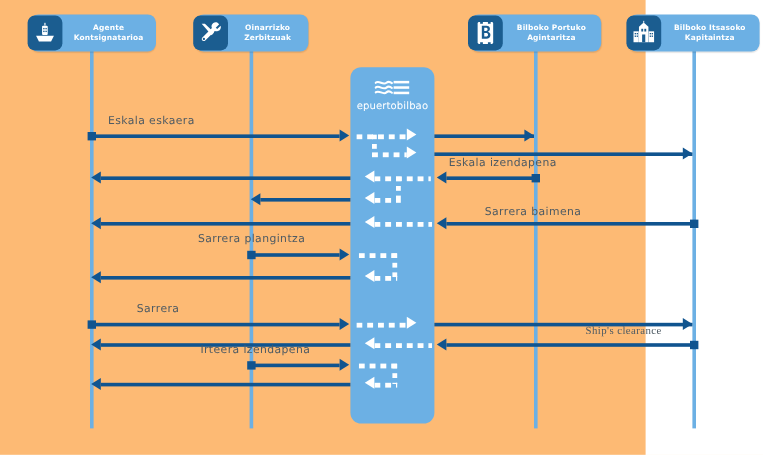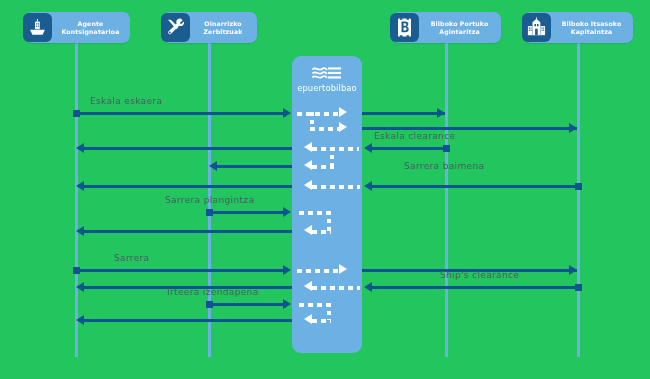--- a/index.html
+++ b/index.html
@@ -1,20 +1,20 @@
 <!DOCTYPE html>
 <html><head>
 <meta charset="utf-8">
 <style>
   html,body{margin:0;padding:0;background:#ffffff;}
   body{
     font-family:"DejaVu Sans","Liberation Sans",sans-serif;
     width:650px;height:379px;overflow:hidden;position:relative;
   }
-  #stage{position:relative;width:650px;height:379px;background:#22c55e;}
+  #stage{position:relative;width:538px;height:379px;background:#fdba74;}
 
   
   .actor{
     position:absolute;height:31px;border-radius:7px;
     background:#6cb0e4;display:flex;align-items:center;
     box-shadow:0 1px 1px rgba(0,0,0,.10);
   }
   .actor .badge{
     width:29px;height:29px;margin-left:1px;border-radius:6px;
     background:#1b5d90;display:flex;align-items:center;justify-content:center;
@@ -165,38 +165,38 @@
 
   <div class="msgline" style="left:362px;top:112px;width:83px;"></div>
   <div class="arrowhead arrow-r" style="left:437px;top:108px;"></div>
 
   <div class="msgline" style="left:362px;top:127px;width:215px;"></div>
   <div class="arrowhead arrow-r" style="left:569px;top:123px;"></div>
 
   <div class="srcdot" style="left:443px;top:145px;"></div>
   <div class="msgline" style="left:372px;top:147px;width:74px;"></div>
   <div class="arrowhead arrow-l" style="left:364px;top:143px;"></div>
-  <div class="msglabel" style="left:374px;top:131px;">Eskala clearance</div>
+  <div class="msglabel" style="left:374px;top:131px;">Eskala izendapena</div>
 
   <div class="wdash-h" style="left:312px;top:146.5px;width:47px;"></div>
   <div class="wdash-v" style="left:330px;top:147px;width:4px;height:18px;"></div>
   <div class="wdash-h" style="left:312px;top:164.5px;width:22px;"></div>
   <div class="whead whead-l" style="left:304px;top:142px;"></div>
   <div class="whead whead-l" style="left:304px;top:160px;"></div>
 
   <div class="msgline" style="left:84px;top:147px;width:208px;"></div>
   <div class="arrowhead arrow-l" style="left:76px;top:143px;"></div>
 
   <div class="msgline" style="left:217px;top:165px;width:75px;"></div>
   <div class="arrowhead arrow-l" style="left:209px;top:161px;"></div>
 
   <div class="srcdot" style="left:575px;top:183px;"></div>
   <div class="msgline" style="left:372px;top:185px;width:206px;"></div>
   <div class="arrowhead arrow-l" style="left:364px;top:181px;"></div>
-  <div class="msglabel" style="left:404px;top:161px;">Sarrera baimena</div>
+  <div class="msglabel" style="left:404px;top:172px;">Sarrera baimena</div>
 
   <div class="wdash-h" style="left:312px;top:184.5px;width:48px;"></div>
   <div class="whead whead-l" style="left:304px;top:180px;"></div>
 
   <div class="msgline" style="left:84px;top:185px;width:208px;"></div>
   <div class="arrowhead arrow-l" style="left:76px;top:181px;"></div>
 
   <div class="srcdot" style="left:206px;top:209px;"></div>
   <div class="msgline" style="left:209px;top:211px;width:74px;"></div>
   <div class="arrowhead arrow-r" style="left:283px;top:207px;"></div>
@@ -217,21 +217,21 @@
 
   <div class="wdash-h" style="left:297px;top:268.5px;width:42px;"></div>
   <div class="whead whead-r" style="left:339px;top:264px;"></div>
 
   <div class="msgline" style="left:362px;top:269px;width:215px;"></div>
   <div class="arrowhead arrow-r" style="left:569px;top:265px;"></div>
 
   <div class="srcdot" style="left:575px;top:284px;"></div>
   <div class="msgline" style="left:372px;top:286px;width:206px;"></div>
   <div class="arrowhead arrow-l" style="left:364px;top:282px;"></div>
-  <div class="msglabel" style="left:440px;top:270px;">Ship's clearance</div>
+  <div class="msglabel" style="left:488px;top:270px;font-family:Liberation Serif, serif;">Ship's clearance</div>
 
   <div class="wdash-h" style="left:312px;top:285.5px;width:48px;"></div>
   <div class="whead whead-l" style="left:304px;top:281px;"></div>
 
   <div class="msgline" style="left:84px;top:286px;width:208px;"></div>
   <div class="arrowhead arrow-l" style="left:76px;top:282px;"></div>
 
   <div class="srcdot" style="left:206px;top:301px;"></div>
   <div class="msgline" style="left:209px;top:303px;width:74px;"></div>
   <div class="arrowhead arrow-r" style="left:283px;top:299px;"></div>

